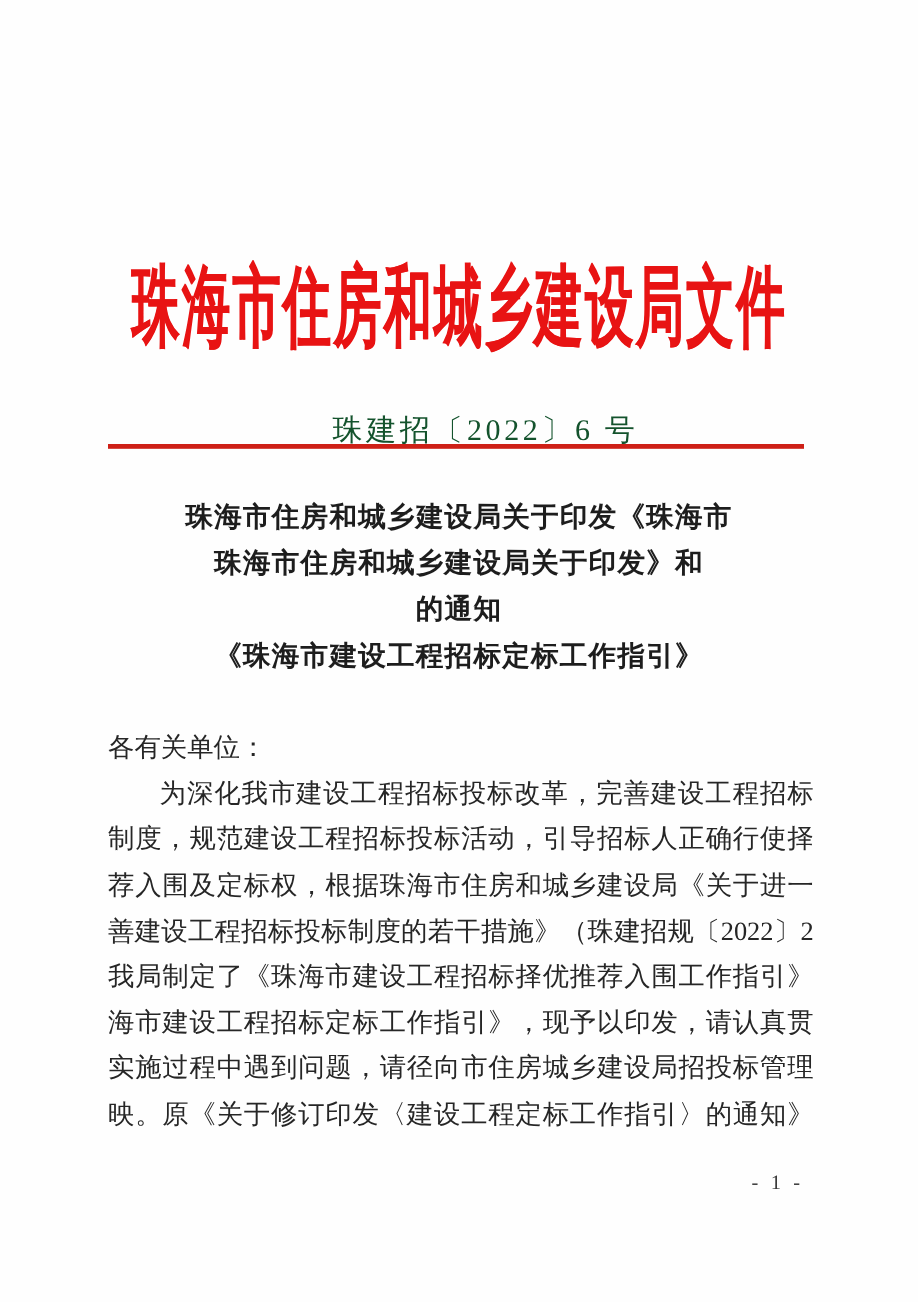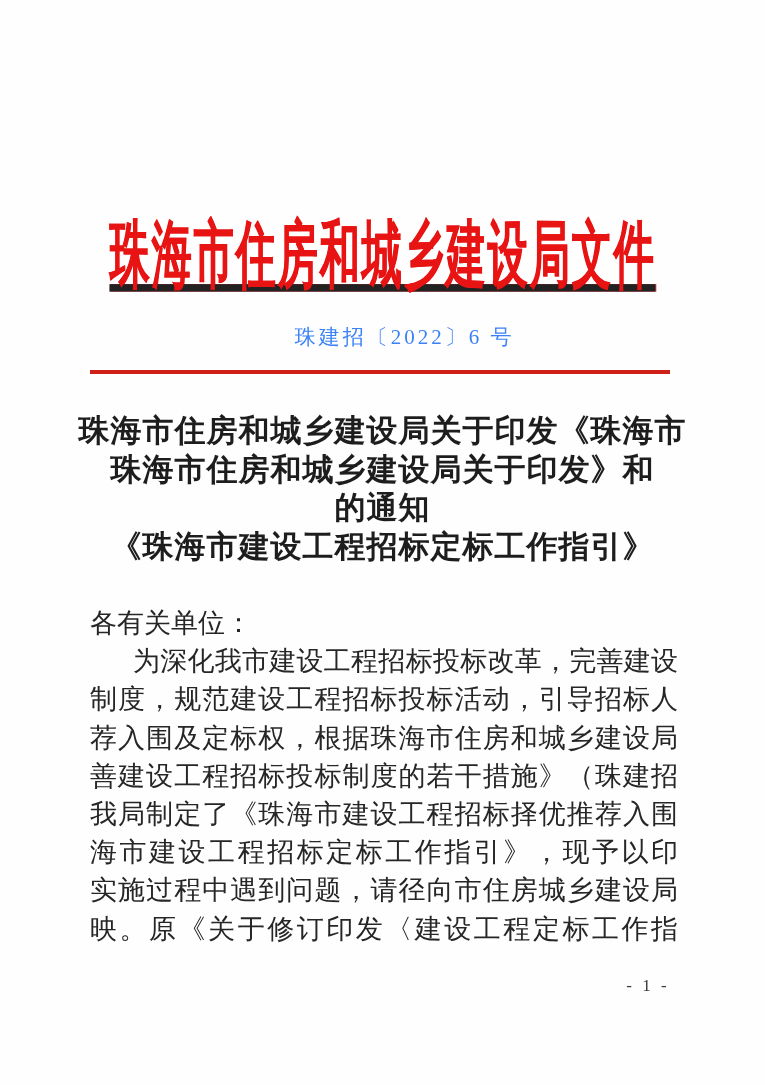--- a/index.html
+++ b/index.html
@@ -11,62 +11,62 @@
     overflow: hidden;
   }
   .page {
     position: absolute; inset: 0;
     background: #fefefe;
     color: #222;
   }
   
   .banner-wrap {
     position: absolute; top: 216px; left: 0; right: 0; height: 78px;
-    display: flex; align-items: center; justify-content: center; text-decoration: underline;
+    display: flex; align-items: center; justify-content: center;
   }
   .banner-text {
     font-size: 40px;
     font-weight: bold;
     letter-spacing: 2px;
     white-space: nowrap;
     transform: scaleY(1.85);
     transform-origin: center center;
     color: #e81313;
     text-shadow: 0.6px 0 0 #e81313; 
   }
   
   .doc-number {
-    position: absolute; top: 323px; left: 0; right: 0;
+    position: absolute; top: 342px; left: 0; right: 0;
     text-align: center;
     text-indent: 44px;           
-    font-size: 21px;
+    font-size: 25px;
     letter-spacing: 3px;
-    color: #3b82f6;
+    color: #14532d;
     white-space: nowrap;
   }
   
   .red-rule {
     position: absolute; top: 370px; left: 90px;
     width: 580px; height: 4px;
     background: #ce2017;
   }
   
   .doc-title {
     position: absolute; top: 412px; left: 45px; right: 45px;
     text-align: center;
     font-weight: bold;
-    font-size: 31px;
+    font-size: 23px;
     line-height: 38.5px;
     letter-spacing: 1px;
     color: #1d1d1d;
   }
   
   .body-block {
     position: absolute; top: 604px; left: 90px; width: 588px;
-    font-size: 27px;
+    font-size: 22px;
     color: #262626;
   }
   .body-line {
     height: 38.2px;
     line-height: 38.2px;
     white-space: nowrap;
   }
   .jline {
     white-space: normal;
     text-align: justify;

